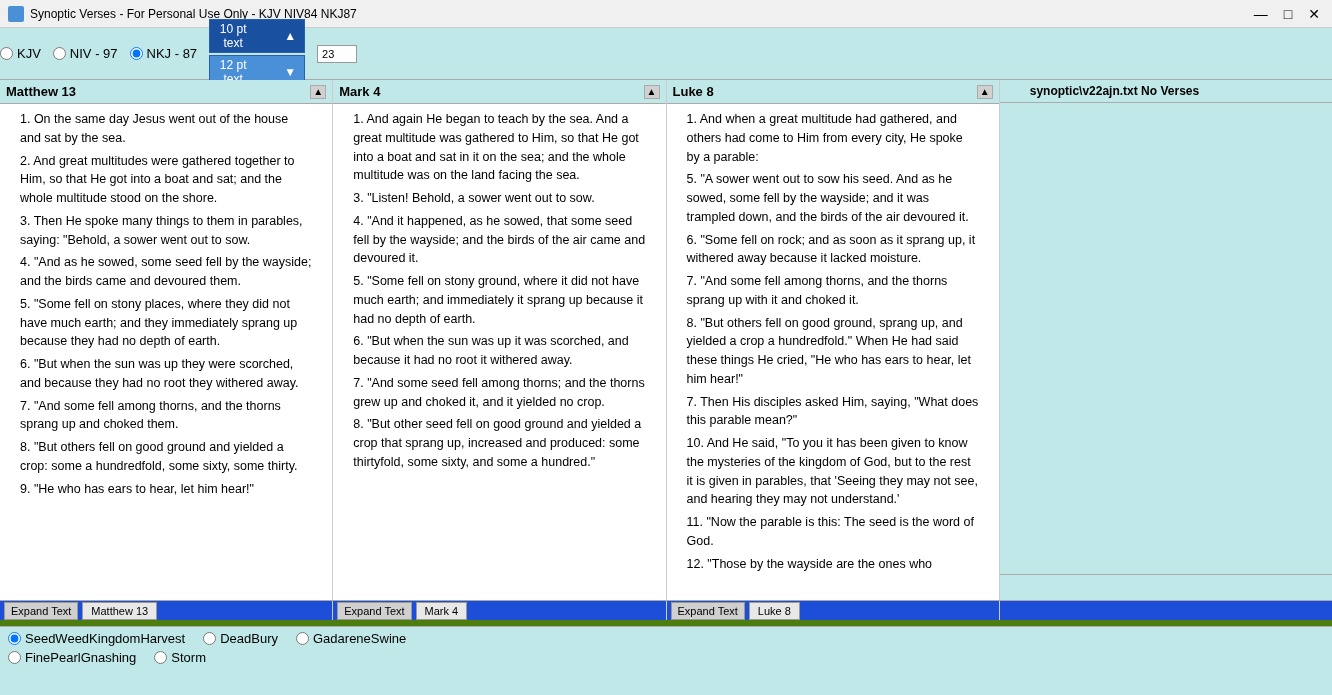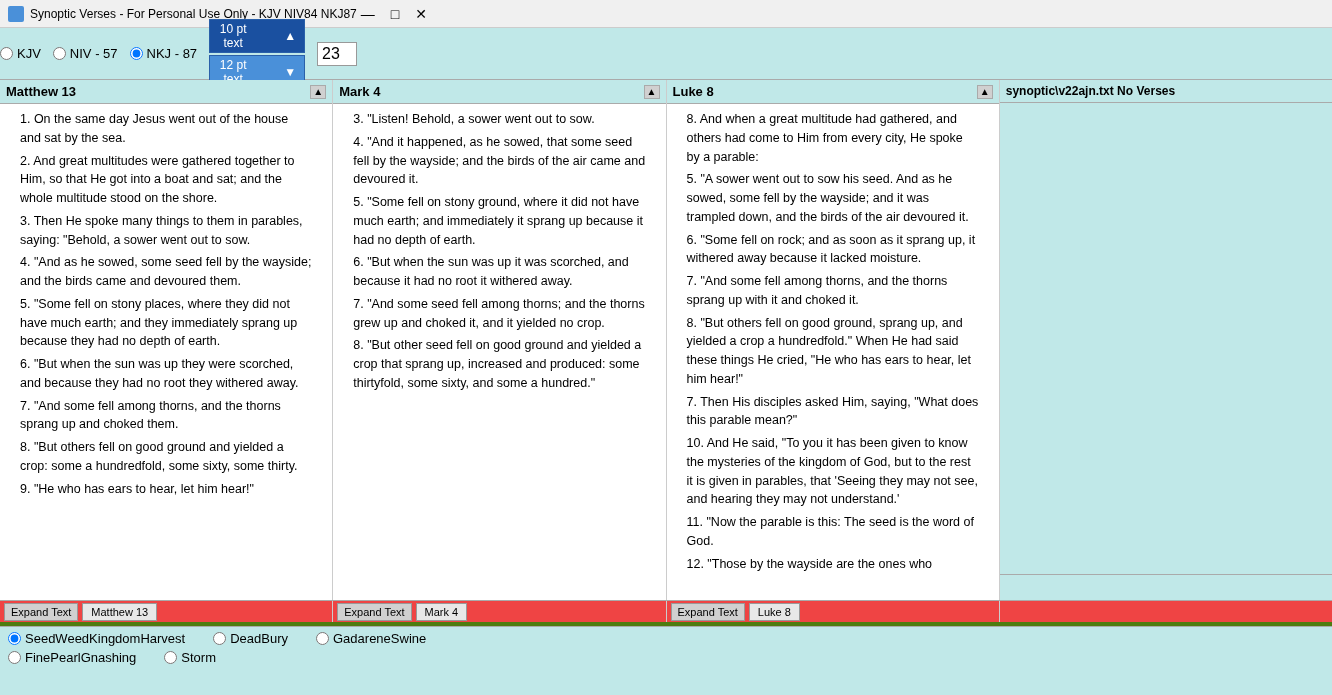--- a/index.html
+++ b/index.html
@@ -6,20 +6,21 @@
     body { font-family: Arial, sans-serif; font-size: 13px; background: #c0e8e8; width: 1332px; height: 695px; overflow: hidden; }
 
     
     #titlebar {
       background: #f0f0f0;
       height: 28px;
       display: flex;
       align-items: center;
       padding: 9px 8px;
       border-bottom: 1px solid #ccc;
+      justify-content: space-between;
     }
     #titlebar-left { display: flex; align-items: center; gap: 6px; font-size: 12px; }
     #titlebar-icon { width: 16px; height: 16px; background: #4a90d9; border-radius: 2px; display: inline-block; }
     #titlebar-controls { display: flex; gap: 8px; }
     #titlebar-controls span { font-size: 14px; cursor: pointer; padding: 0 4px; }
 
     
     #toolbar {
       background: #c0e8e8;
       height: 52px;
@@ -47,21 +48,21 @@
       display: flex;
       align-items: center;
       justify-content: center;
       width: 96px;
       gap: 36px;
     }
     .font-btn.selected { background: #1a50a0; }
 
     .verse-num-input {
       width: 40px;
-      font-size: 16px;
+      font-size: 11px;
       border: 1px solid #999;
       padding: 2px 4px;
     }
 
     
     #main {
       display: flex;
       height: 520px;
       background: white;
     }
@@ -144,21 +145,21 @@
       height: 95px;
       border-top: 1px solid #aaa;
       padding: 4px 8px;
       display: flex;
       flex-direction: column;
       gap: 4px;
     }
 
     .bottom-row {
       display: flex;
-      gap: 28px;
+      gap: 18px;
       align-items: flex-start;
     }
 
     .radio-option {
       display: flex;
       align-items: center;
       gap: 4px;
       font-size: 13px;
     }
 
@@ -179,21 +180,21 @@
   </div>
 </div>
 
 <div id="toolbar">
   <div class="radio-group">
     <input type="radio" name="version" id="kjv" style="">
     <label for="kjv">KJV</label>
   </div>
   <div class="radio-group">
     <input type="radio" name="version" id="niv84" style="">
-    <label for="niv84">NIV - 57</label>
+    <label for="niv84">NIV - 97</label>
   </div>
   <div class="radio-group">
     <input type="radio" name="version" id="nkj87" checked="" style="">
     <label for="nkj87">NKJ - 87</label>
   </div>
 
   <div class="font-controls">
     <button class="font-btn selected">
       <span>10 pt text</span>
       <span>▲</span>
@@ -226,61 +227,62 @@
         <div class="verse-text">9.  "He who has ears to hear, let him hear!"</div>
       </div>
   </div>
 
   <div class="panel" style="flex: 1;">
     <div class="panel-header">
       <span>Mark 4</span>
       <span class="panel-scroll-btn">▲</span>
     </div>
     <div class="panel-content" id="mark4-text">
+    <div class="verse-text">1.  And again He began to teach by the sea. And a great multitude was gathered to Him, so that He got into a boat and sat in it on the sea; and the whole multitude was on the land facing the sea.</div>
         <div class="verse-text">3.  "Listen! Behold, a sower went out to sow.</div>
         <div class="verse-text">4.  "And it happened, as he sowed, that some seed fell by the wayside; and the birds of the air came and devoured it.</div>
         <div class="verse-text">5.  "Some fell on stony ground, where it did not have much earth; and immediately it sprang up because it had no depth of earth.</div>
         <div class="verse-text">6.  "But when the sun was up it was scorched, and because it had no root it withered away.</div>
         <div class="verse-text">7.  "And some seed fell among thorns; and the thorns grew up and choked it, and it yielded no crop.</div>
         <div class="verse-text">8.  "But other seed fell on good ground and yielded a crop that sprang up, increased and produced: some thirtyfold, some sixty, and some a hundred."</div>
       </div>
   </div>
 
   <div class="panel" style="flex: 1;">
     <div class="panel-header">
       <span>Luke 8</span>
       <span class="panel-scroll-btn">▲</span>
     </div>
     <div class="panel-content" id="luke8-text">
-    <div class="verse-text">8.  And when a great multitude had gathered, and others had come to Him from every city, He spoke by a parable:</div>
+    <div class="verse-text">1.  And when a great multitude had gathered, and others had come to Him from every city, He spoke by a parable:</div>
         <div class="verse-text">5.  "A sower went out to sow his seed. And as he sowed, some fell by the wayside; and it was trampled down, and the birds of the air devoured it.</div>
         <div class="verse-text">6.  "Some fell on rock; and as soon as it sprang up, it withered away because it lacked moisture.</div>
         <div class="verse-text">7.  "And some fell among thorns, and the thorns sprang up with it and choked it.</div>
         <div class="verse-text">8.  "But others fell on good ground, sprang up, and yielded a crop a hundredfold." When He had said these things He cried, "He who has ears to hear, let him hear!"</div>
         <div class="verse-text">7.  Then His disciples asked Him, saying, "What does this parable mean?"</div>
         <div class="verse-text">10.  And He said, "To you it has been given to know the mysteries of the kingdom of God, but to the rest it is given in parables, that 'Seeing they may not see, and hearing they may not understand.'</div>
         <div class="verse-text">11.  "Now the parable is this: The seed is the word of God.</div>
         <div class="verse-text">12.  "Those by the wayside are the ones who</div>
       </div>
   </div>
 
   <div class="panel" style="flex: 1; background: #c0e8e8;">
     <div class="panel-header">
-      <span style="font-size: 12px;">synoptic\v22ajn.txt No Verses</span>
+      <span style="font-size: 12px; margin-left: 24px;">synoptic\v22ajn.txt No Verses</span>
     </div>
     <div class="panel-content" style="background: #c0e8e8;">
     </div>
     <div class="panel-footer" style="background: #c0e8e8;">
       <button class="expand-btn" style="visibility: hidden;">x</button>
     </div>
   </div>
 
 </div>
 
-<div style="display: flex; height: 26px; background: #ef4444; border-top: 1px solid #aaa; border-bottom: 4px solid #4d7c0f;">
+<div style="display: flex; height: 26px; background: #1d4ed8; border-top: 1px solid #aaa; border-bottom: 6px solid #4d7c0f;">
   <div style="flex:1; display:flex; align-items:center; gap:4px; padding: 0 4px; border-right: 1px solid #ccc;">
     <button class="expand-btn">Expand Text</button>
     <button class="chapter-tab">Matthew 13</button>
   </div>
   <div style="flex:1; display:flex; align-items:center; gap:4px; padding: 0 4px; border-right: 1px solid #ccc;">
     <button class="expand-btn">Expand Text</button>
     <button class="chapter-tab">Mark 4</button>
   </div>
   <div style="flex:1; display:flex; align-items:center; gap:4px; padding: 0 4px; border-right: 1px solid #ccc;">
     <button class="expand-btn">Expand Text</button>

